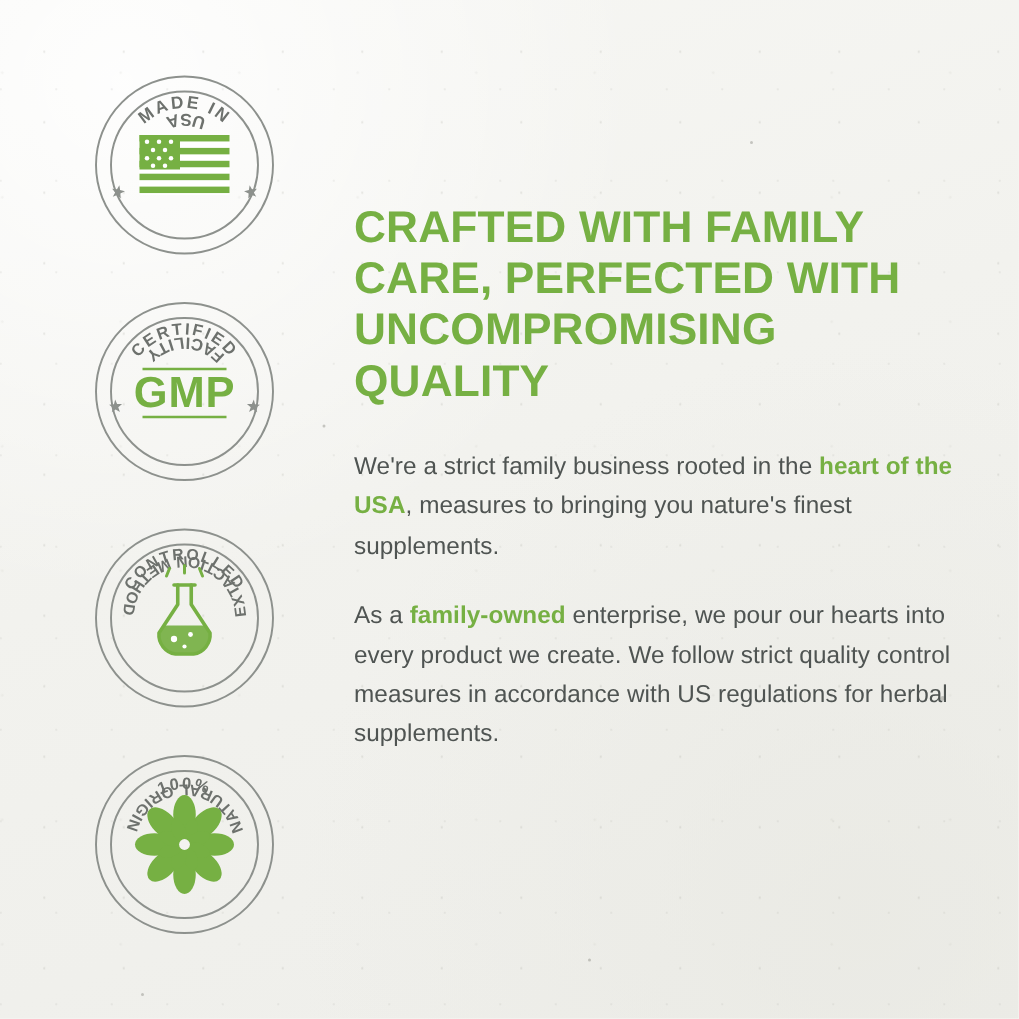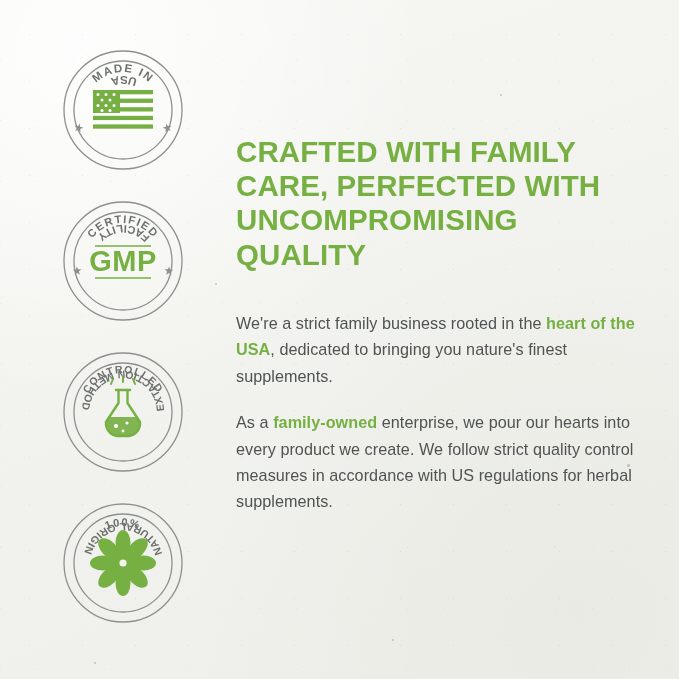--- a/index.html
+++ b/index.html
@@ -68,21 +68,21 @@
     left: 236px;
     top: 135px;
     width: 412px;
   }
   .headline {
     color: #76b043;
     font-weight: bold;
     font-size: 29.5px;
     line-height: 1.16;
     letter-spacing: 0.1px;
-    margin: 0 0 38px 0;
+    margin: 0 0 26px 0;
     text-transform: uppercase;
     font-family: "Liberation Sans", sans-serif;
   }
   .para {
     color: #4f5452;
     font-size: 16.2px;
     line-height: 1.63;
     margin: 0 0 20px 0;
     letter-spacing: 0.05px;
   }
@@ -248,17 +248,17 @@
             <circle cx="0" cy="0" r="3.6" fill="#f3f3f0"></circle>
           </g>
         </g>
       </svg>
     </div>
   </div>
 
   <div class="content">
     <h1 class="headline">CRAFTED WITH FAMILY CARE, PERFECTED WITH UNCOMPROMISING QUALITY</h1>
 
-    <p class="para"><span>We're a strict family business rooted in the </span><span class="hl">heart of the USA</span><span>, dedicated to bringing you nature's finest supplements.</span></p>
+    <p class="para"><span>We're a strict family business rooted in the </span><span class="hl">heart of the USA</span><span>, measures to bringing you nature's finest supplements.</span></p>
 
     <p class="para"><span>As a </span><span class="hl">family-owned</span><span> enterprise, we pour our hearts into every product we create. We follow strict quality control measures in accordance with US regulations for herbal supplements.</span></p>
   </div>
 </div>
 
 </body></html>

